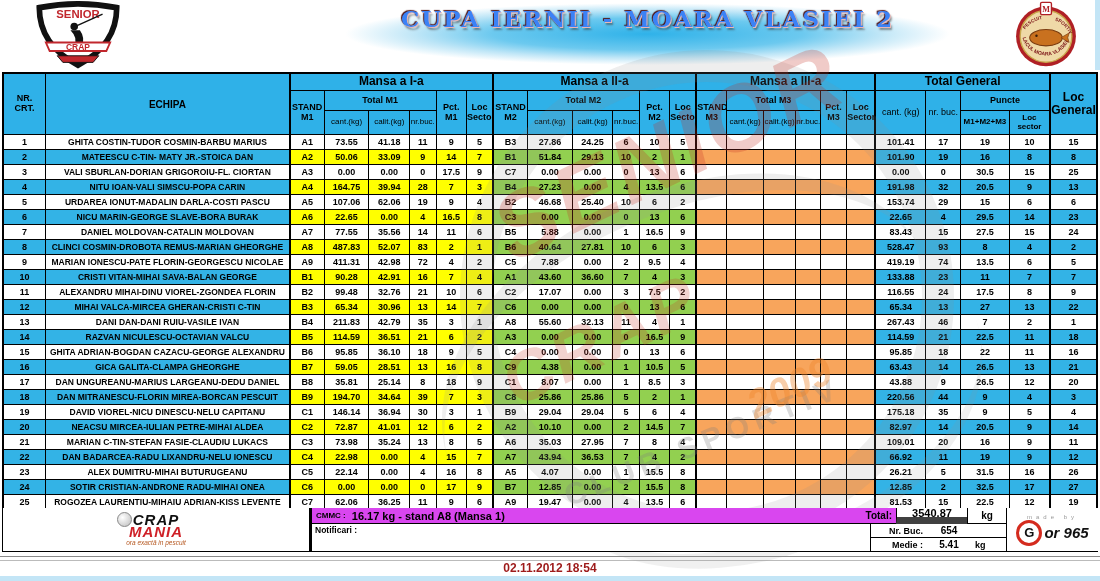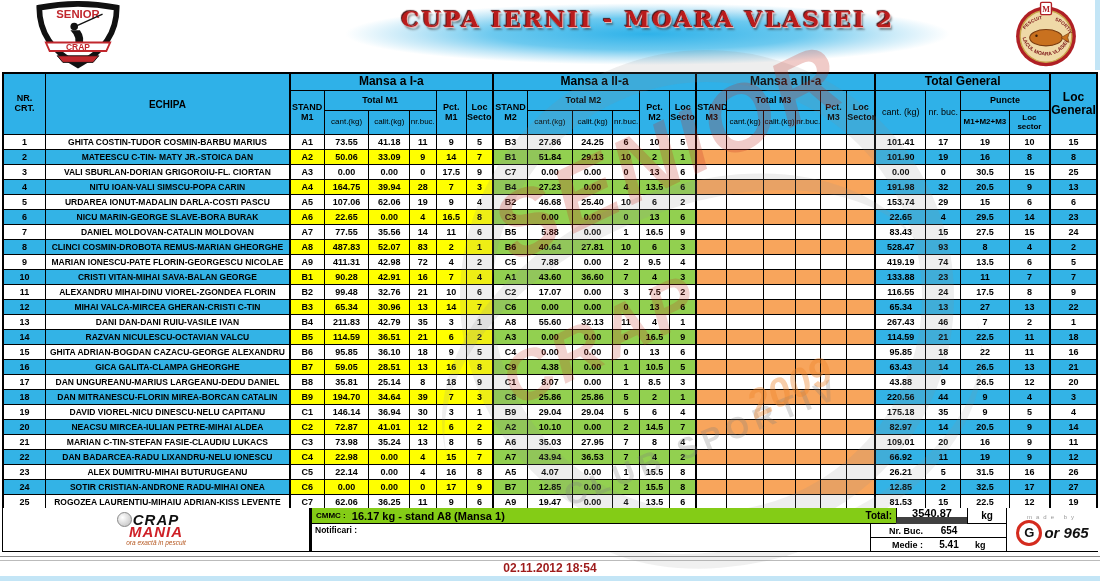--- a/index.html
+++ b/index.html
@@ -3,21 +3,21 @@
 <meta charset="utf-8">
 <style>
   html,body{margin:0;padding:0;background:#fff;}
   #page{position:relative;width:1100px;height:581px;background:#fff;overflow:hidden;
         font-family:"Liberation Sans",sans-serif;}
 
   
   .title-blob{position:absolute;left:275px;top:1px;width:745px;height:66px;
     background:radial-gradient(ellipse 52% 60% at 50% 50%, #2fb2e9 0%, #6cc9ef 40%, #bfe6f7 60%, rgba(255,255,255,0) 78%);}
   .title-wrap{position:absolute;left:275px;top:4px;width:745px;text-align:center;z-index:3;}
-  .title-line{font-family:"DejaVu Serif",serif;font-weight:bold;color:#b91c1c;letter-spacing:2px;
+  .title-line{font-family:"DejaVu Serif",serif;font-weight:bold;color:#3b82f6;letter-spacing:2px;
     text-shadow:1px 1px 0 #e8b7b7,-1px -1px 1px #4d1012,2px 3px 2px rgba(60,60,60,.55);}
   .title-line.l1{font-size:23px;line-height:30px;}
   .title-line.l2{font-size:22px;line-height:30px;}
   .edge-strip-right{position:absolute;right:0;top:0;width:5px;height:70px;background:#c3e5f6;}
   .edge-strip-bottom{position:absolute;left:0;bottom:0;width:100%;height:5px;background:#c3e5f6;}
 
   .shield-logo{position:absolute;left:28px;top:1px;width:100px;height:68px;z-index:3;}
   .badge-logo{position:absolute;left:1002px;top:1px;width:88px;height:68px;z-index:3;}
 
   
@@ -68,21 +68,21 @@
   .senzor-dot{display:inline-block;width:12px;height:12px;border-radius:50%;background:#d42b1e;margin:0 1px;vertical-align:-1px;}
   .senzor-line2{font-size:13px;color:#222;letter-spacing:3px;line-height:1.1;}
   .senzor-line3{font-size:6px;color:#555;letter-spacing:1px;margin-top:1px;}
   .crap-logo{text-align:center;line-height:1;position:relative;}
   .golf-ball{display:inline-block;width:13px;height:13px;border-radius:50%;background:radial-gradient(circle at 35% 35%,#fff,#bbb);border:1px solid #888;position:absolute;left:-9px;top:0;}
   .crap-word{font-weight:bold;font-style:italic;font-size:15px;color:#111;letter-spacing:1px;}
   .mania-word{font-weight:bold;font-style:italic;font-size:15px;color:#cf2027;margin-top:-3px;letter-spacing:1px;}
   .crap-tag{font-size:6.5px;color:#b5571f;font-style:italic;margin-top:1px;}
   .f-mid{width:694px;border:1px solid #000;border-left:2px solid #000;border-top:none;display:flex;flex-direction:column;}
   .f-row1{height:16px;display:flex;}
-  .cmmc{flex:1;background:#84cc16;border-bottom:1px solid #000;display:flex;align-items:center;padding:0 4px;}
+  .cmmc{flex:1;background:#d946ef;border-bottom:1px solid #000;display:flex;align-items:center;padding:0 4px;}
   .cmmc-label{font-weight:bold;font-size:8px;}
   .cmmc-value{font-weight:bold;font-size:11px;margin-left:6px;}
   .total-label{font-weight:bold;font-size:10px;margin-left:auto;}
   .tval{width:70px;border-left:1px solid #000;border-bottom:7px solid #404040;font-weight:bold;font-size:11px;
     display:flex;align-items:center;justify-content:center;}
   .tunit{width:38px;border-left:1px solid #000;border-bottom:1px solid #000;font-weight:bold;font-size:10px;
     display:flex;align-items:center;justify-content:center;}
   .f-rows23{flex:1;display:flex;}
   .notif{width:552px;border-right:1px solid #000;font-weight:bold;font-size:8.5px;padding:1px 3px;}
   .nums{flex:1;display:flex;flex-direction:column;}
@@ -685,21 +685,21 @@
           <td class="sec-m3"></td>
           <td class="sec-m3"></td>
           <td class="sec-tg bl2">43.88</td>
           <td class="sec-tg">9</td>
           <td class="sec-tg">26.5</td>
           <td class="sec-tg">12</td>
           <td class="sec-tg bl2">20</td>
         </tr>
         <tr class="even">
           <td class="sec-plain">18</td>
-          <td class="sec-plain echipa">DAN MITRANESCU-FLORIN MIREA-BORCAN CATALIN</td>
+          <td class="sec-plain echipa">DAN MITRANESCU-FLORIN MIREA-BORCAN PESCUIT</td>
           <td class="sec-m1 bl2">B9</td>
           <td class="sec-m1">194.70</td>
           <td class="sec-m1">34.64</td>
           <td class="sec-m1">39</td>
           <td class="sec-m1">7</td>
           <td class="sec-m1">3</td>
           <td class="sec-m2 bl2">C8</td>
           <td class="sec-m2">25.86</td>
           <td class="sec-m2">25.86</td>
           <td class="sec-m2">5</td>

